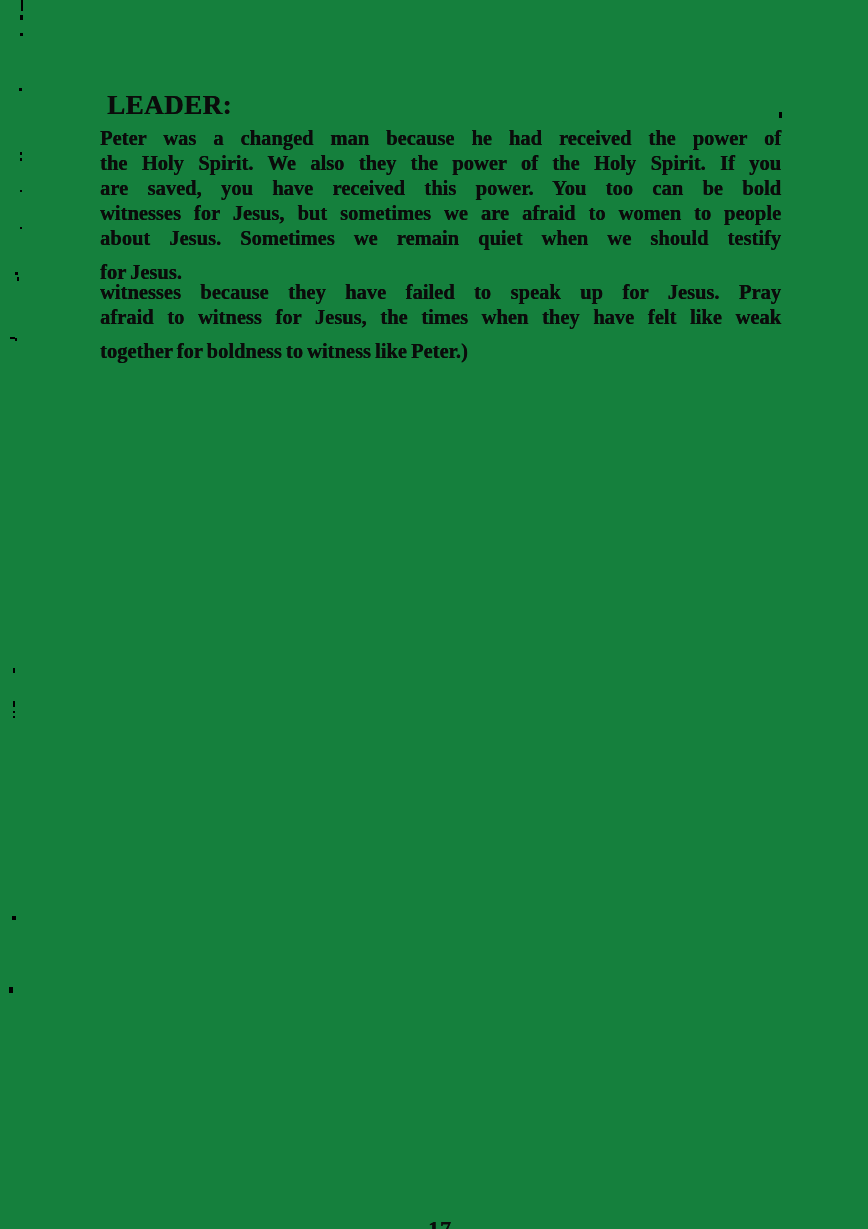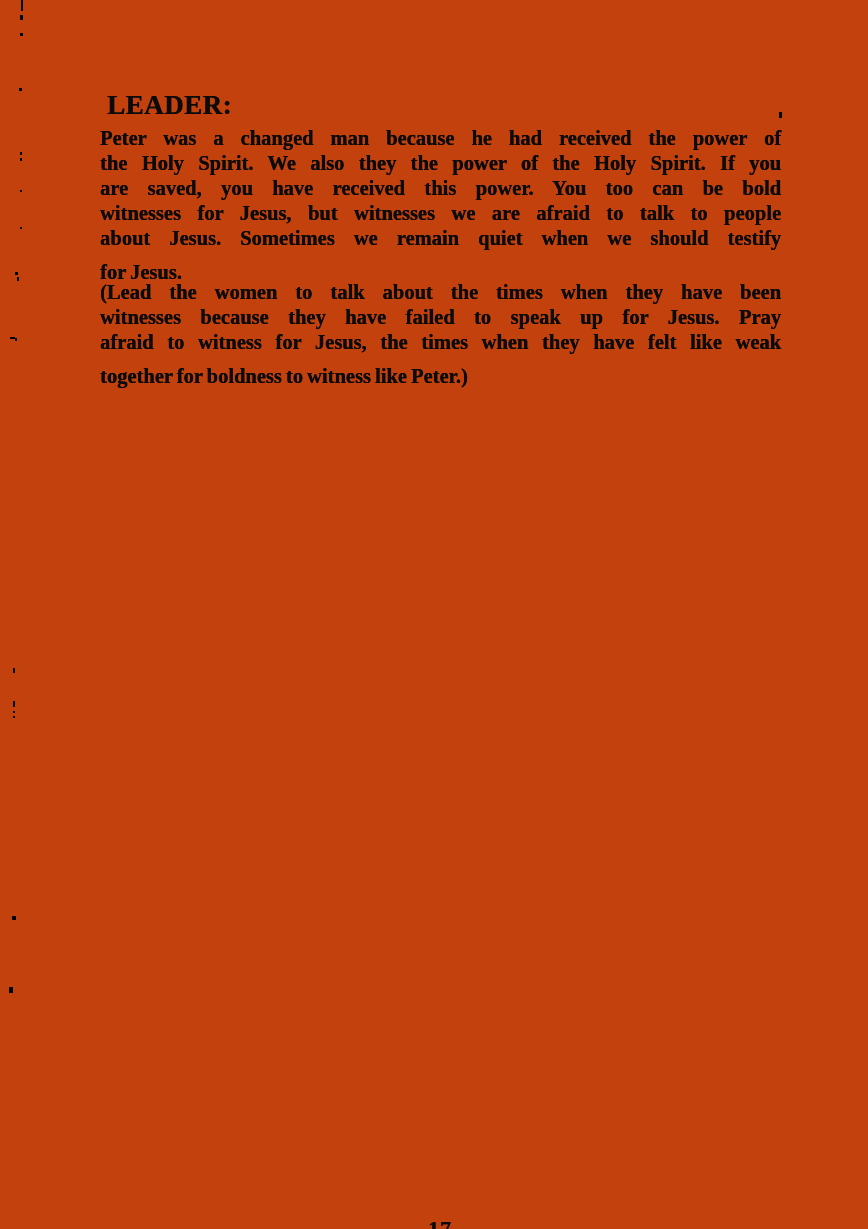--- a/index.html
+++ b/index.html
@@ -4,21 +4,21 @@
 <style>
   html, body {
     margin: 0;
     padding: 0;
     background: #ffffff;
   }
   .page {
     position: relative;
     width: 868px;
     height: 1229px;
-    background: #c2410c;
+    background: #15803d;
     overflow: hidden;
     font-family: "Liberation Serif", "DejaVu Serif", serif;
     font-weight: 700;
     color: #0b0b0b;
   }
   .heading {
     position: absolute;
     left: 107px;
     top: 90px;
     font-size: 27px;
@@ -87,27 +87,26 @@
 <body>
 
 <div class="page">
 
   <div class="heading">LEADER:</div>
 
   <div class="para para-1">
     <div class="tline">Peter was a changed man because he had received the power of</div>
     <div class="tline">the Holy Spirit. We also they the power of the Holy Spirit. If you</div>
     <div class="tline">are saved, you have received this power. You too can be bold</div>
-    <div class="tline">witnesses for Jesus, but witnesses we are afraid to talk to people</div>
+    <div class="tline">witnesses for Jesus, but sometimes we are afraid to women to people</div>
     <div class="tline">about Jesus. Sometimes we remain quiet when we should testify</div>
     <div class="tline last">for Jesus.</div>
   </div>
 
   <div class="para para-2">
-    <div class="tline">(Lead the women to talk about the times when they have been</div>
     <div class="tline">witnesses because they have failed to speak up for Jesus. Pray</div>
     <div class="tline">afraid to witness for Jesus, the times when they have felt like weak</div>
     <div class="tline last">together for boldness to witness like Peter.)</div>
   </div>
 
   <div class="page-number">17</div>
 
   <div class="mark m1"></div>
   <div class="mark m2"></div>
   <div class="mark m3"></div>

